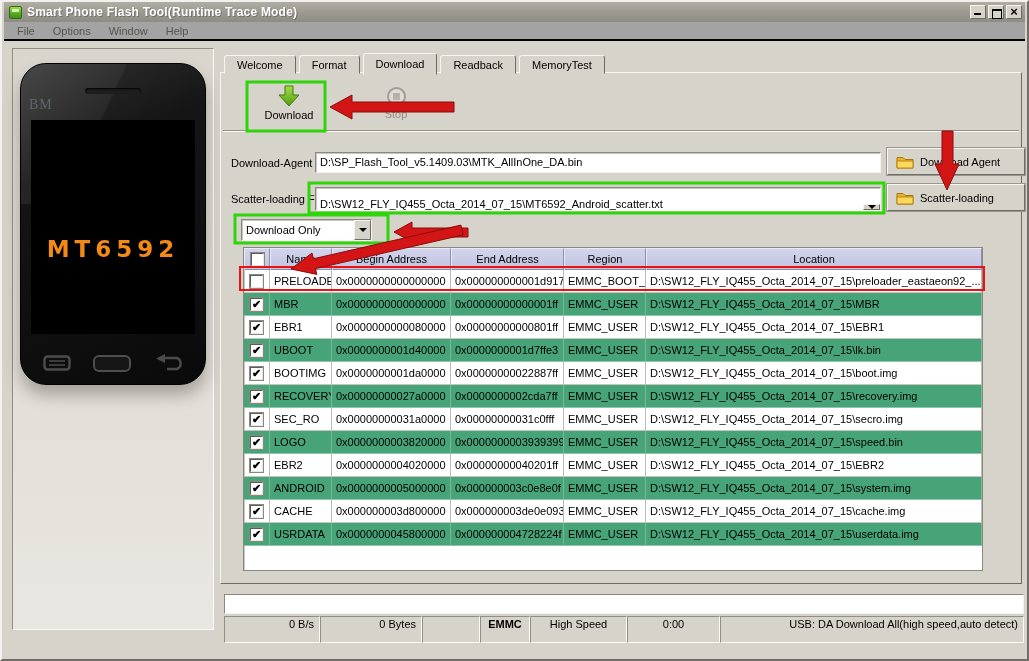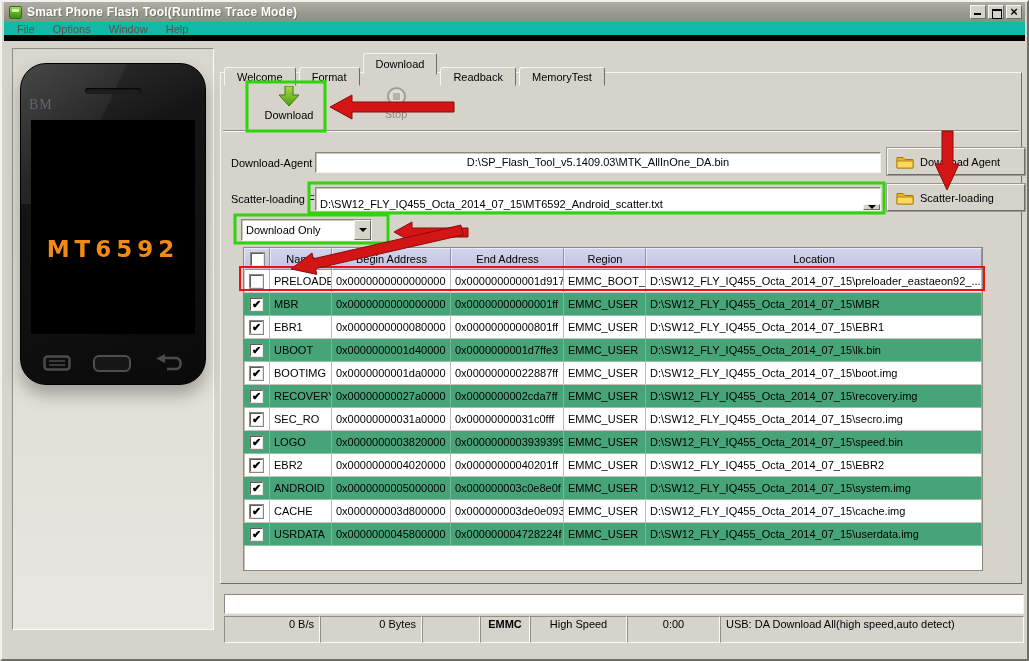--- a/index.html
+++ b/index.html
@@ -23,22 +23,22 @@
   .winbtns { display:flex; gap:2px; }
   .winbtn { width:16px; height:14px; background:#d6d3cb; border:1px solid;
     border-color:#f6f5f2 #6f6c65 #6f6c65 #f6f5f2; position:relative; cursor:default; }
   .glyph-min::after { content:""; position:absolute; left:3px; bottom:3px; width:7px; height:2px; background:#000; }
   .glyph-max::after { content:""; position:absolute; left:3px; top:3px; width:8px; height:7px;
     border:1px solid #000; border-top:2px solid #000; }
   .glyph-close::after { content:"×"; position:absolute; left:0; right:0; top:-2px; text-align:center;
     font-size:13px; font-weight:bold; color:#000; }
 
   
-  .menubar { position:absolute; left:2px; top:20px; right:2px; height:19px; background:#14b8a6;
-    border-bottom:6px solid #000000; display:flex; align-items:center; padding-left:4px; }
+  .menubar { position:absolute; left:2px; top:20px; right:2px; height:19px; background:#a3a3a3;
+    border-bottom:2px solid #000000; display:flex; align-items:center; padding-left:4px; }
   .menuitem { padding:2px 9px; color:#55534c; }
 
   
   .left-panel { position:absolute; left:10px; top:46px; width:202px; height:582px;
     background:linear-gradient(180deg,#d9d6ce 0%,#e3e1da 70%,#e9e7e1 100%);
     border:1px solid; border-color:#8f8d85 #fbfaf8 #fbfaf8 #8f8d85; }
   .phone { position:absolute; left:7px; top:14px; width:186px; height:322px; border-radius:26px;
     background:linear-gradient(155deg,#333 0%,#151515 30%,#0a0a0a 100%);
     border:1px solid #000; overflow:hidden; box-shadow:0 10px 16px rgba(90,88,80,0.45); }
   .phone::before { content:""; position:absolute; left:0; top:0; width:100%; height:140px;
@@ -51,21 +51,21 @@
     display:flex; align-items:center; justify-content:center; }
   .chip-label { color:#f28a15; font-weight:bold; font-size:23px; letter-spacing:5px;
     font-family:"DejaVu Sans", sans-serif; margin-top:44px; }
   .navrow { position:absolute; left:0; right:0; bottom:8px; height:26px; display:flex;
     align-items:center; justify-content:space-evenly; }
   .home-btn { width:38px; height:17px; background:#161616; border:2px solid #4e4e4e; border-radius:6px; }
 
   
   .tabstrip { position:absolute; left:222px; top:51px; height:21px; display:flex; gap:3px; z-index:3; }
   .tab { background:#d6d3cb; border:1px solid; border-color:#f6f5f2 #6f6c65 #d6d3cb #f6f5f2;
-    border-radius:3px 3px 0 0; padding:0 12px; height:19px; line-height:18px; margin-top:14px; }
+    border-radius:3px 3px 0 0; padding:0 12px; height:19px; line-height:18px; margin-top:2px; }
   .tab.active { margin-top:0; height:22px; line-height:20px; z-index:4; position:relative;
     border-bottom:1px solid #d6d3cb; }
 
   
   .tab-page { position:absolute; left:218px; top:70px; width:802px; height:512px; background:#d6d3cb;
     border:1px solid; border-color:#f6f5f2 #6f6c65 #6f6c65 #f6f5f2; z-index:2; }
   .toolbar-sep { position:absolute; left:2px; right:2px; top:57px; height:2px;
     border-top:1px solid #908e86; border-bottom:1px solid #fbfaf7; }
 
   .tool-btn { position:absolute; display:flex; flex-direction:column; align-items:center;
@@ -74,21 +74,21 @@
   .tb-stop { left:147px; top:11px; width:56px; height:45px; color:#8d8b83; }
   .stop-icon { width:19px; height:19px; border-radius:50%; border:2px solid #a09e96; background:#dedbd4;
     position:relative; margin-top:2px; }
   .stop-icon::after { content:""; position:absolute; left:4px; top:4px; width:7px; height:7px; background:#b4b2aa; }
 
   .field-label { position:absolute; color:#000; }
   .lbl-da { left:10px; top:84px; }
   .lbl-scatter { left:10px; top:120px; }
 
   .textbox { position:absolute; background:#fff; border:1px solid; border-color:#8a887f #f4f2ee #f4f2ee #8a887f;
-    box-shadow:inset 1px 1px 0 #c9c6bf; padding:3px 4px 0 4px; white-space:nowrap; overflow:hidden;text-align:center; }
+    box-shadow:inset 1px 1px 0 #c9c6bf; padding:3px 4px 0 4px; white-space:nowrap; overflow:hidden; }
   .tb-da-input { left:94px; top:79px; width:566px; height:21px; }
   .combo { position:absolute; background:#fff; border:1px solid; border-color:#8a887f #f4f2ee #f4f2ee #8a887f;
     box-shadow:inset 1px 1px 0 #c9c6bf; display:flex; align-items:stretch; }
   .cb-scatter { left:94px; top:114px; width:566px; height:24px;align-items:flex-end; }
   .cb-mode { left:20px; top:146px; width:131px; height:22px; }
   .combo-text { flex:1; padding:4px 4px 0 4px; white-space:nowrap; overflow:hidden; }
   .dd-btn { width:17px; background:#d6d3cb; border:1px solid; border-color:#f6f5f2 #6f6c65 #6f6c65 #f6f5f2;
     display:flex; align-items:center; justify-content:center; }
   .dd-arrow { width:0; height:0; border-left:4px solid transparent; border-right:4px solid transparent;
     border-top:4px solid #000; }
@@ -121,21 +121,21 @@
     border:1px solid; border-color:#8a887f #f4f2ee #f4f2ee #8a887f; }
   .statusbar { position:absolute; left:222px; top:614px; width:800px; height:27px; display:flex; }
   .seg { border:1px solid; border-color:#908e86 #fbfaf7 #fbfaf7 #908e86; padding:1px 5px 0 5px;
     white-space:nowrap; overflow:hidden; }
   .seg-speed { width:96px; text-align:right; }
   .seg-bytes { width:102px; text-align:right; }
   .seg-empty { width:58px; }
   .seg-storage { width:50px; text-align:center; font-weight:bold; }
   .seg-link { width:97px; text-align:center; }
   .seg-time { width:93px; text-align:center; }
-  .seg-usb { flex:1; text-align:left; }
+  .seg-usb { flex:1; text-align:right; }
 
   
   .annotations { position:absolute; left:0; top:0; width:1029px; height:661px; z-index:50; pointer-events:none; }
 </style>
 </head>
 <body>
 
 <div class="window">
 
   <div class="titlebar">

